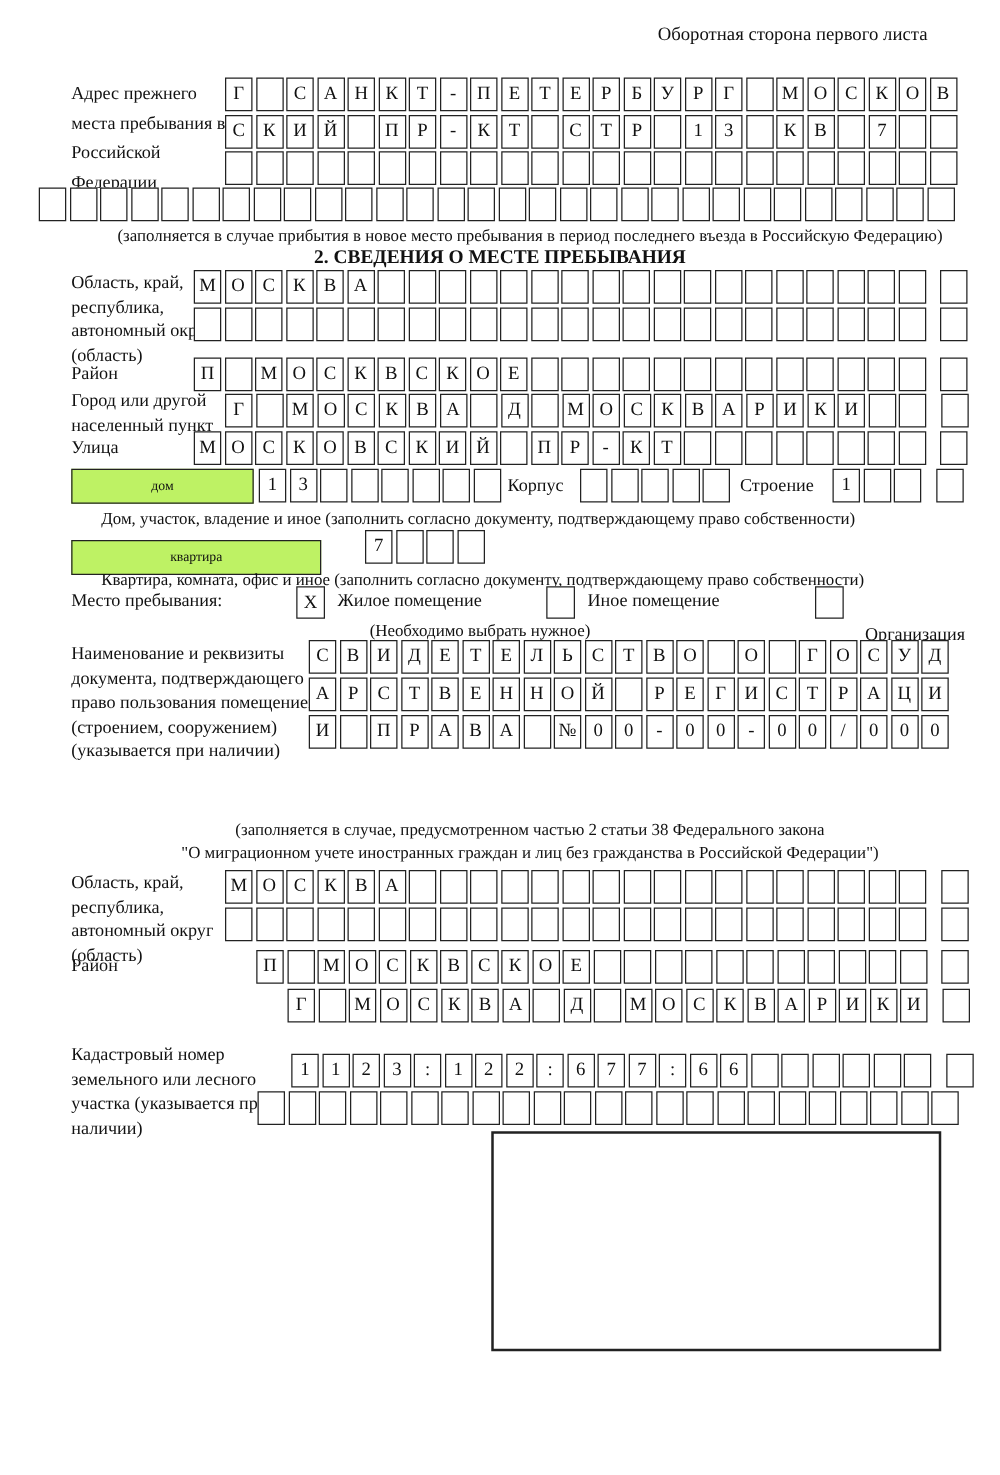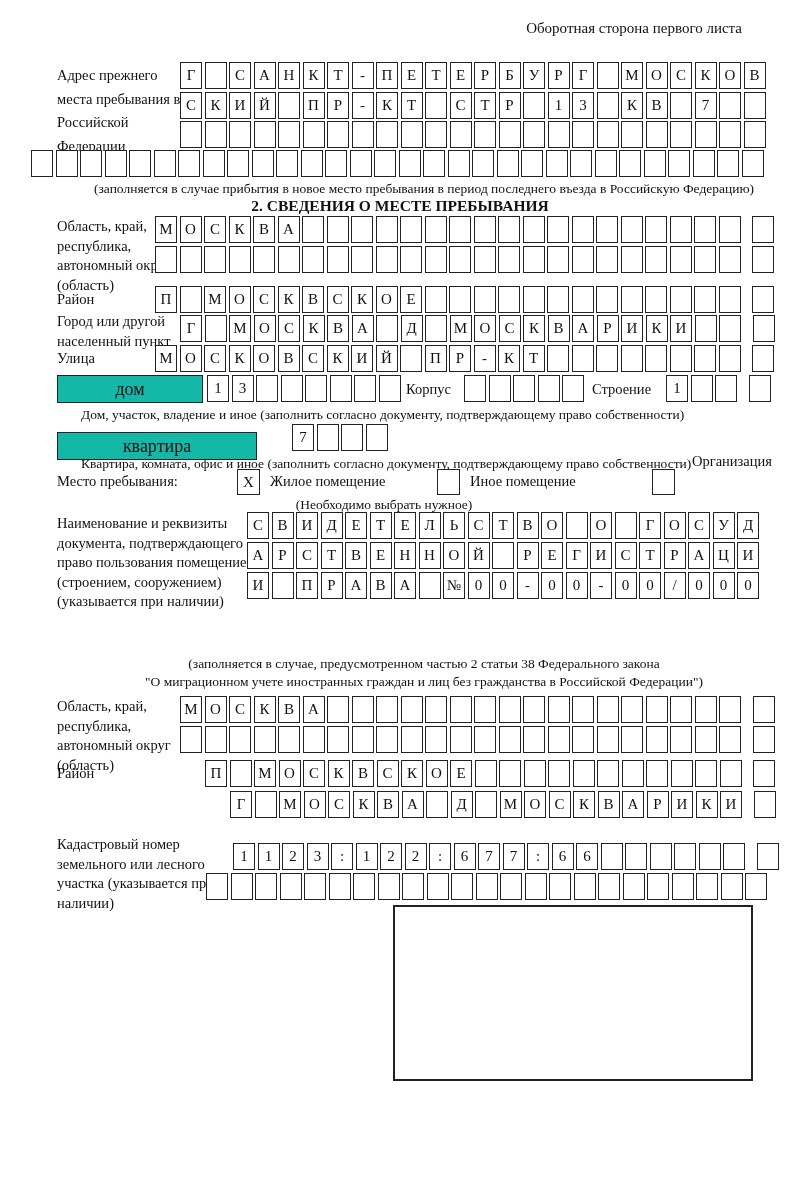--- a/index.html
+++ b/index.html
@@ -16,21 +16,21 @@
   .title{position:absolute;font-size:15.5px;font-weight:bold;}
   .cellrow{position:absolute;display:flex;gap:2.5px;}
   .cell{
     width:22px;height:27px;box-sizing:border-box;border:1.6px solid #222;
     display:flex;align-items:center;justify-content:center;
     font-size:15px;background:#fff;flex:0 0 auto;
   }
   .dl .cell:last-child{margin-left:9px;}
   .fieldbox{
     position:absolute;box-sizing:border-box;border:1.6px solid #222;height:28px;
-    display:flex;align-items:center;justify-content:center;font-size:18px;background:#14b8a6;
+    display:flex;align-items:center;justify-content:center;font-size:11px;background:#bef264;
   }
   .inl{position:absolute;font-size:14.5px;}
   .cbox{
     position:absolute;width:23px;height:26px;box-sizing:border-box;border:1.6px solid #222;
     display:flex;align-items:center;justify-content:center;font-size:15px;background:#fff;
   }
   .stamp{position:absolute;left:393px;top:905px;width:360px;height:176px;box-sizing:border-box;border:2px solid #222;background:#fff;}
   .stampnote{position:absolute;left:378px;top:1088px;width:400px;text-align:center;font-size:14px;line-height:19px;}
 </style>
 </head>
@@ -333,21 +333,21 @@
       <span class="cell"></span>
     </div>
   <div class="note" style="left:57px;top:456px">Квартира, комната, офис и иное (заполнить согласно документу, подтверждающему право собственности)</div>
 
   <div class="inl" style="left:57px;top:473px">Место пребывания:</div>
   <div class="cbox" style="left:237px;top:469px">X</div>
   <div class="inl" style="left:270px;top:473px">Жилое помещение</div>
   <div class="cbox" style="left:437px;top:469px"></div>
   <div class="inl" style="left:470px;top:473px">Иное помещение</div>
   <div class="cbox" style="left:652px;top:469px"></div>
-  <div class="inl" style="left:692px;top:453px">Организация</div>
+  <div class="inl" style="left:692px;top:500px">Организация</div>
   <div class="note" style="left:180px;top:497px;width:360px;text-align:center">(Необходимо выбрать нужное)</div>
 
   <div class="label" style="left:57px;top:514px;width:200px">Наименование и реквизиты документа, подтверждающего право пользования помещением (строением, сооружением) (указывается при наличии)</div>
   <div class="cellrow" style="left:247px;top:512px">
       <span class="cell">С</span>
       <span class="cell">В</span>
       <span class="cell">И</span>
       <span class="cell">Д</span>
       <span class="cell">Е</span>
       <span class="cell">Т</span>

